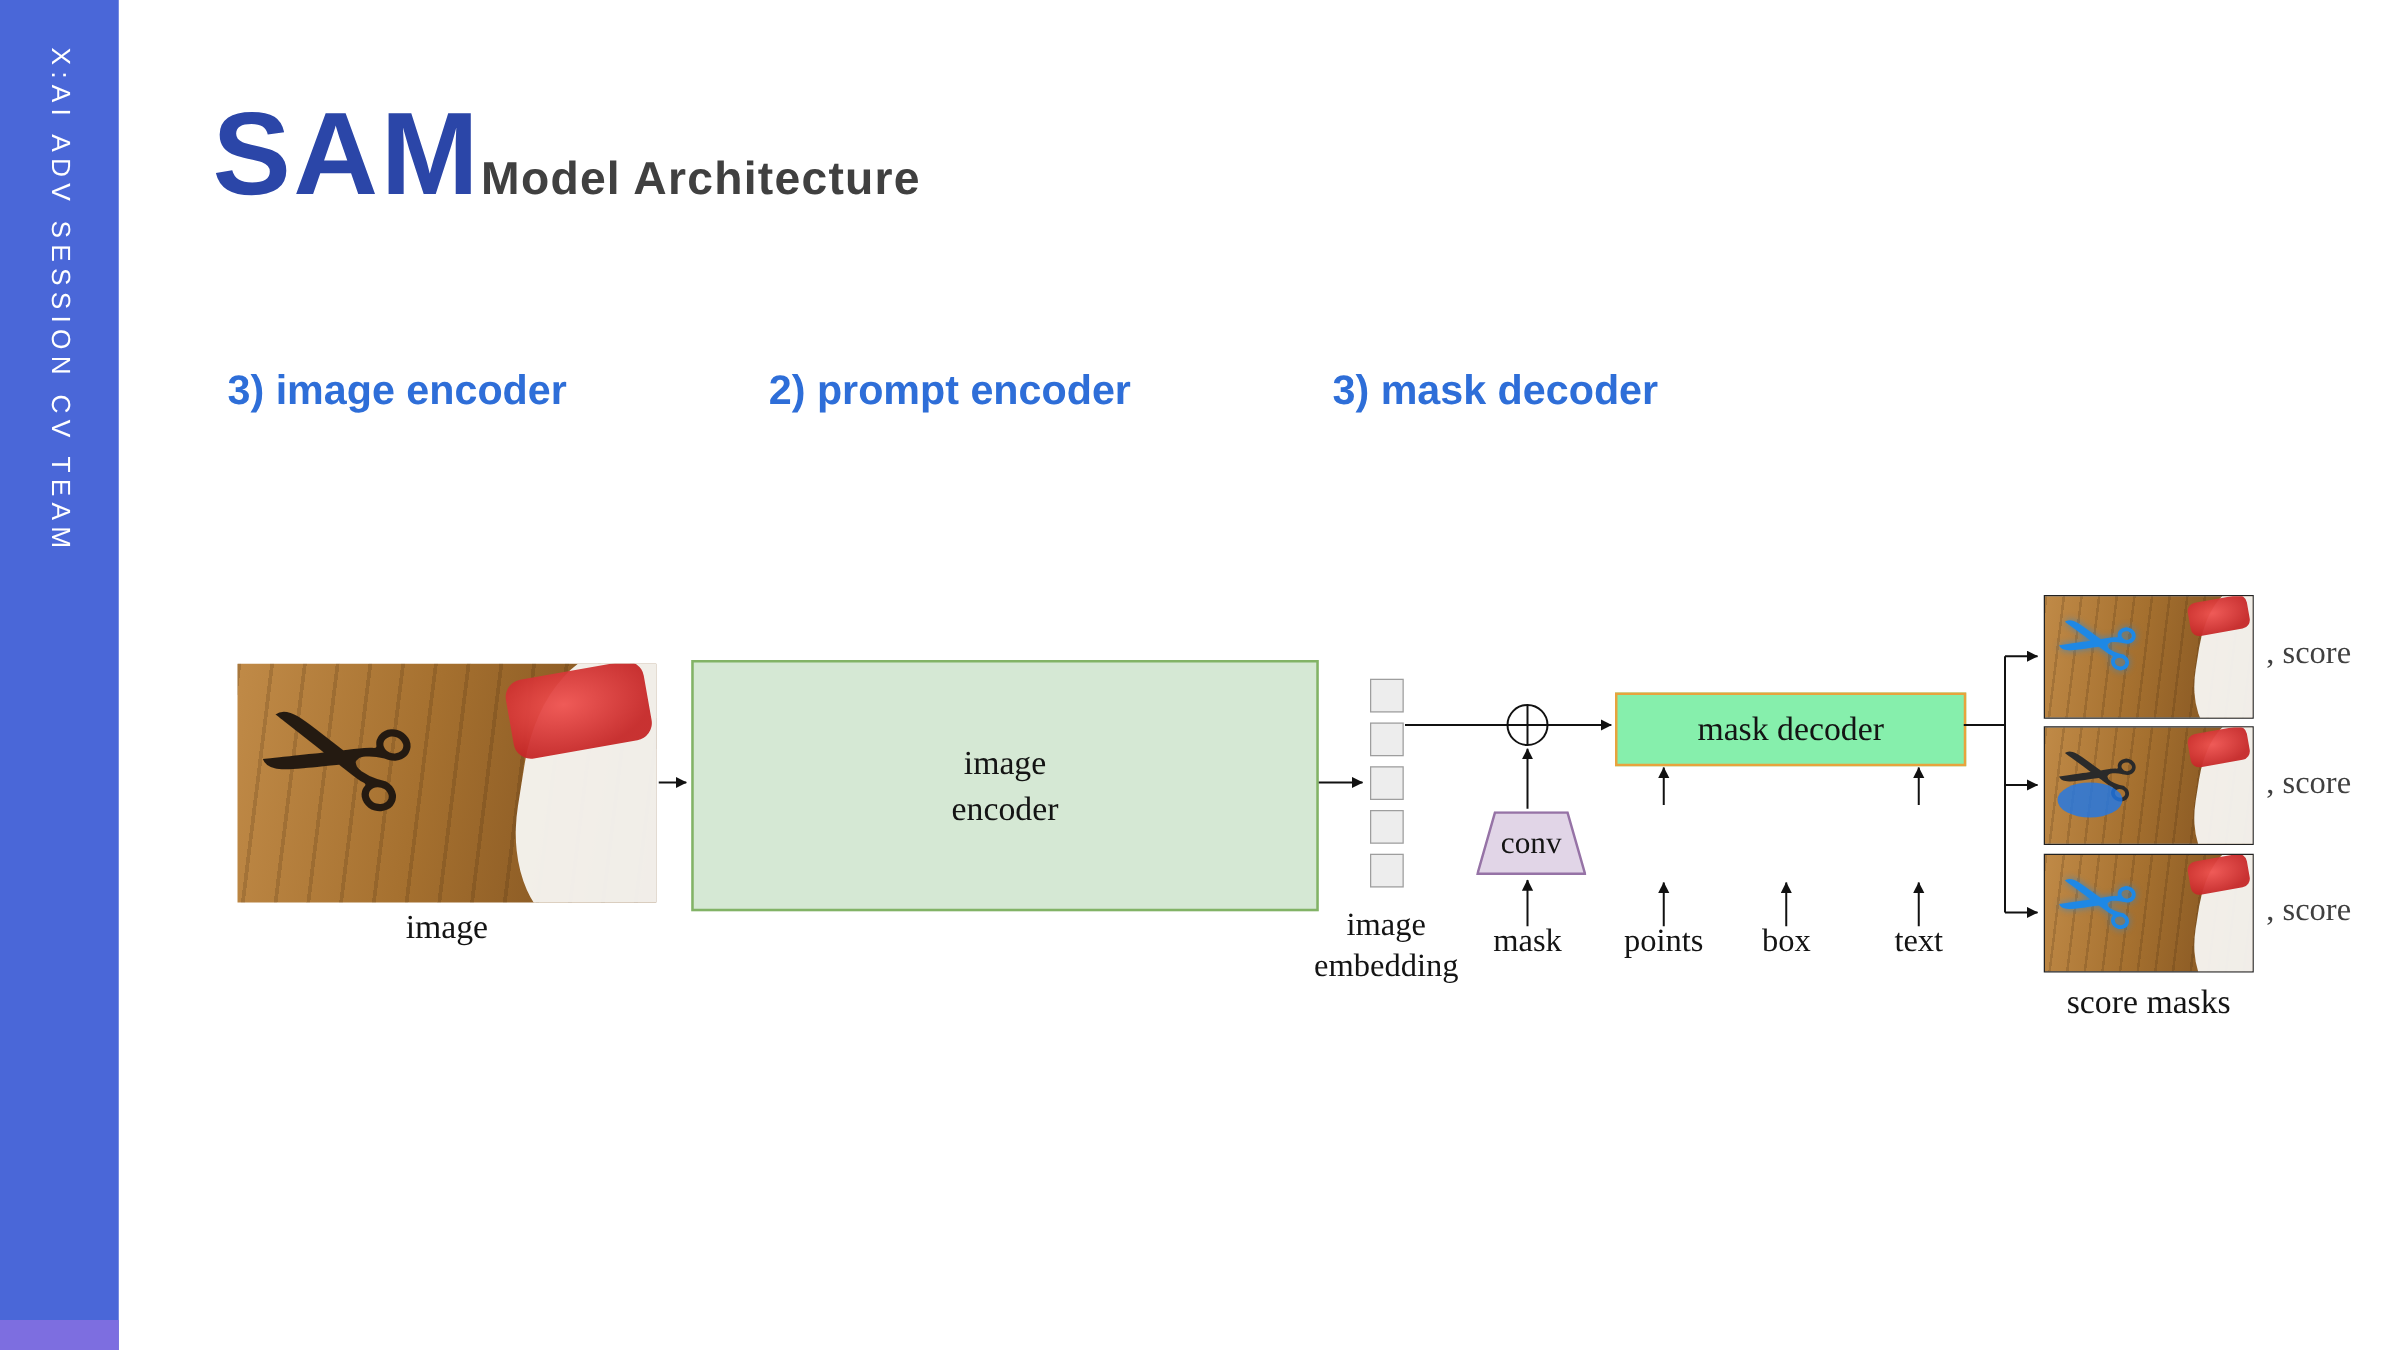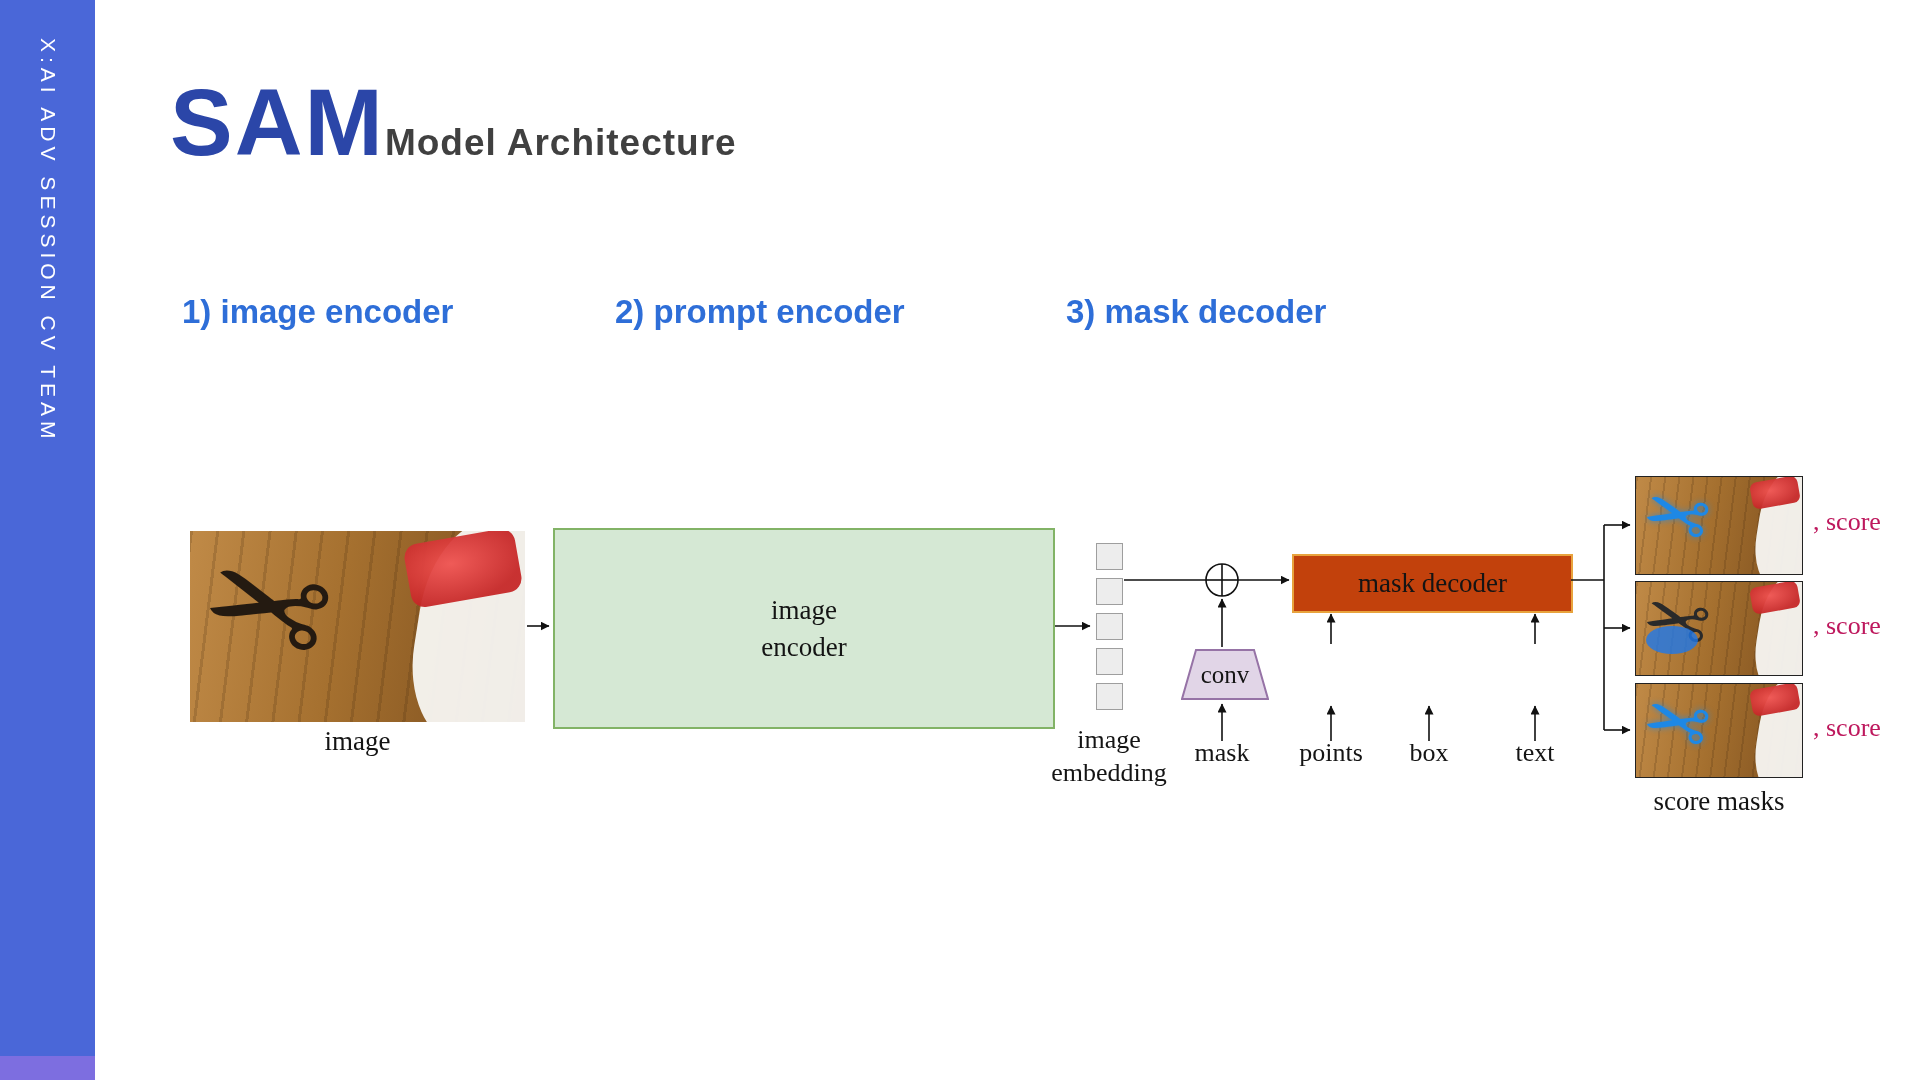--- a/index.html
+++ b/index.html
@@ -38,21 +38,21 @@
             background:radial-gradient(ellipse at 40% 40%,#ef5350,#c62828 75%);
             transform:rotate(-10deg);opacity:.95;}
   .scissors{position:absolute;left:14px;top:2px;font-family:"DejaVu Sans",sans-serif;
             font-size:150px;line-height:1;color:#241a11;
             transform:scaleX(-1) rotate(-16deg);transform-origin:center;}
 
   
   .box{position:absolute;display:flex;flex-direction:column;align-items:center;justify-content:center;
        font-family:"Liberation Serif","DejaVu Serif",serif;font-size:27px;color:#141414;line-height:1.35;}
   .enc-box{left:553px;top:528px;width:498px;height:197px;background:#d5e8d4;border:2px solid #82b366;}
-  .dec-box{left:1292px;top:554px;width:277px;height:55px;background:#c2410c;border:2px solid #e8a33d;}
+  .dec-box{left:1292px;top:554px;width:277px;height:55px;background:#86efac;border:2px solid #e8a33d;}
   .prompt-box{left:1292px;top:646px;width:277px;height:55px;background:#e1d5e7;border:2px solid #9673a6;}
 
   
   .emb-col{position:absolute;left:1096px;top:543px;display:flex;flex-direction:column;gap:8px;}
   .emb-sq{width:27px;height:27px;background:#ededed;border:1px solid #9e9e9e;box-sizing:border-box;}
 
   
   .conv-shape{position:absolute;left:1181px;top:649px;width:88px;height:51px;}
   .conv-shape svg{position:absolute;left:0;top:0;}
   .conv-shape span{position:absolute;inset:0;display:flex;align-items:center;justify-content:center;
@@ -69,42 +69,42 @@
   .mini .scissors.blue{color:#1e88e5;text-shadow:0 0 6px rgba(30,136,229,.75);}
   .mini .scissors.dark{color:#2a2a2a;}
   .blue-spot{position:absolute;left:10px;top:44px;width:52px;height:28px;border-radius:50%;
              background:rgba(30,120,235,.8);}
   .mini1{top:476px;height:99px;} .mini2{top:581px;height:95px;} .mini3{top:683px;height:95px;}
 
   
   .cap-image{position:absolute;left:190px;top:726px;width:335px;text-align:center;font-size:27px;}
   .cap-emb{position:absolute;left:1024px;top:724px;width:170px;text-align:center;font-size:26px;line-height:1.25;}
   .cap-valid{position:absolute;left:1719px;top:786px;transform:translateX(-50%);font-size:27px;white-space:nowrap;}
-  .score{position:absolute;left:1813px;font-size:26px;font-family:"Liberation Serif","DejaVu Serif",serif;color:#be185d;}
+  .score{position:absolute;left:1813px;font-size:26px;font-family:"Liberation Serif","DejaVu Serif",serif;color:#404040;}
   .score.sc1{top:507px;} .score.sc2{top:611px;} .score.sc3{top:713px;}
 
   
   .overlay{position:absolute;left:0;top:0;width:1920px;height:1080px;pointer-events:none;}
 </style>
 </head>
 <body>
 
 <div class="slide">
 
   <aside class="sidebar">
     <div class="sidebar-text">X:AI ADV SESSION CV TEAM</div>
     <div class="sidebar-bottom"></div>
   </aside>
 
   <header class="title-row">
     <span class="title">SAM</span>
     <span class="subtitle">Model Architecture</span>
   </header>
 
-  <span class="section s1">1) image encoder</span>
+  <span class="section s1">3) image encoder</span>
   <span class="section s2">2) prompt encoder</span>
   <span class="section s3">3) mask decoder</span>
 
   <div class="photo">
     <div class="cloth"></div>
     <div class="red-tool"></div>
     <span class="scissors">✂</span>
   </div>
   <div class="cap-image dfont">image</div>
 

